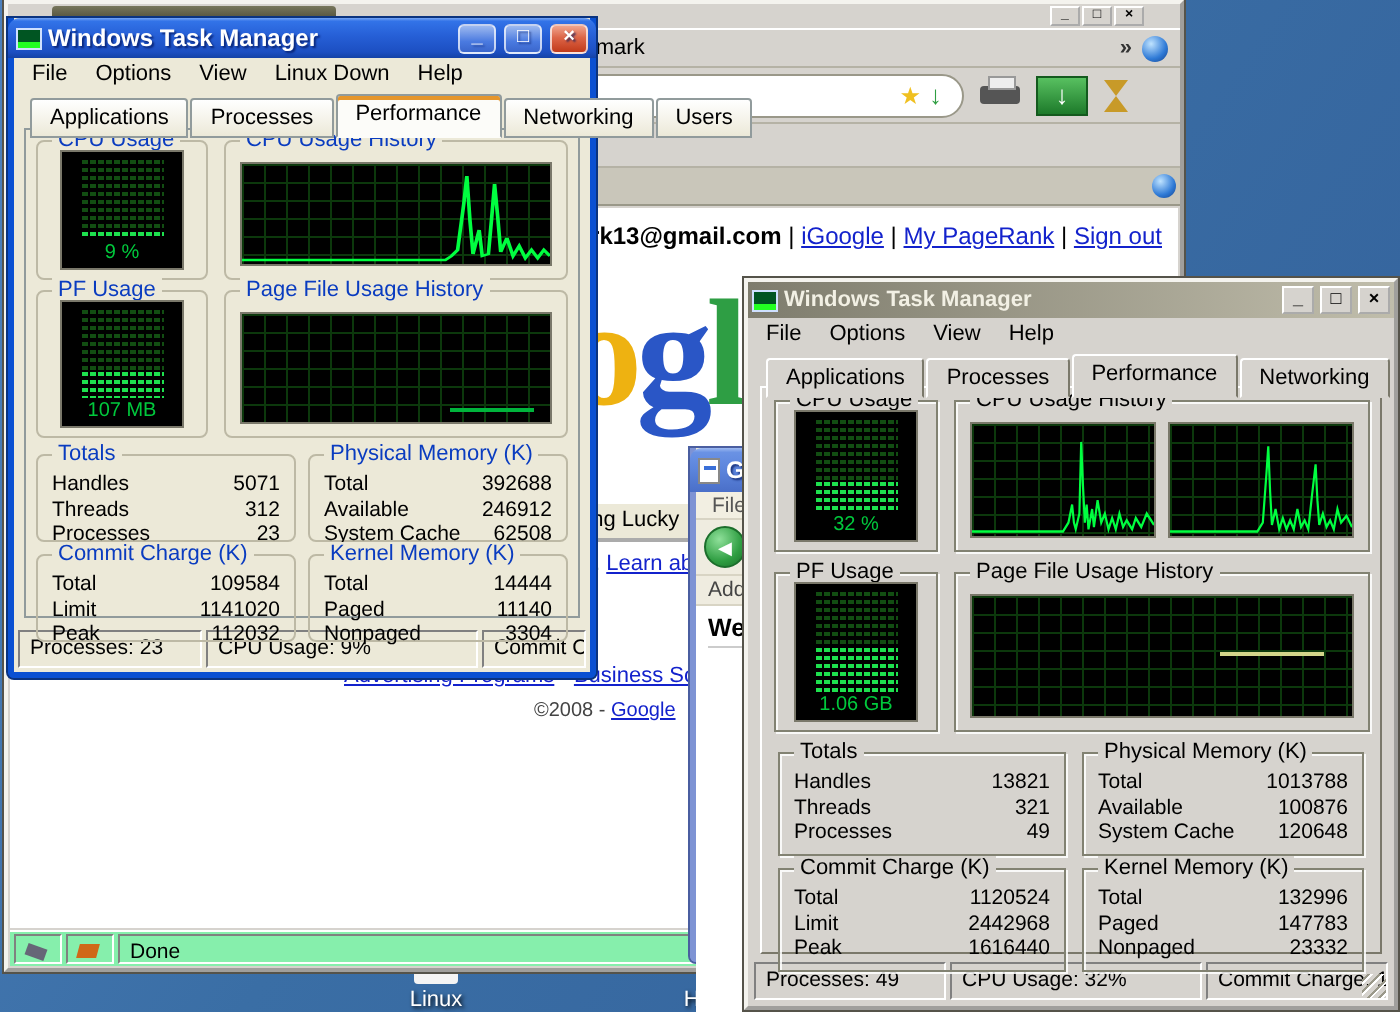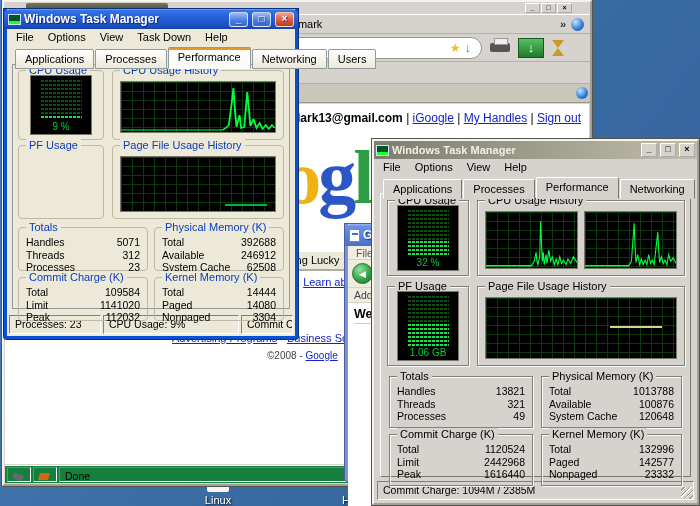--- a/index.html
+++ b/index.html
@@ -73,21 +73,21 @@
   .navbar{height:28px;display:flex;align-items:center;border-bottom:1px solid #b5b2a5}
   .urlfield{position:relative;margin-left:4px;width:474px;height:22px;background:#fff;border:1px solid #9a9889;border-radius:11px;
             display:flex;align-items:center;justify-content:flex-end;gap:4px;padding-right:10px}
   .toolbtn{margin-left:8px;height:24px;display:flex;align-items:center;justify-content:center}
   .gtbar{height:22px;display:flex;align-items:center;gap:6px;padding:0 8px;border-bottom:1px solid #b5b2a5;font-size:10px;color:#333}
   .ffdd{color:#555;font-size:8px}
   .tabbar{height:19px;background:#c9c6ba;display:flex;align-items:flex-end;padding:0 2px;border-bottom:1px solid #9a9889}
   .fftab{height:17px;background:#ece9d8;border:1px solid #9a9889;border-bottom:none;border-radius:3px 3px 0 0;
          display:flex;align-items:center;gap:4px;padding:0 6px;font-size:10px;color:#333}
   .ffcontent{position:absolute;left:1px;right:1px;top:102px;bottom:20px;background:#fff;overflow:hidden}
-  .ffstatus{position:absolute;left:1px;right:1px;bottom:1px;height:18px;background:#15803d;display:flex;gap:2px;padding:1px 2px;border-top:1px solid #fff}
+  .ffstatus{position:absolute;left:1px;right:1px;bottom:1px;height:18px;background:#86efac;display:flex;gap:2px;padding:1px 2px;border-top:1px solid #fff}
   a.lnk{color:#1322cc;text-decoration:underline}
   .acct{position:absolute;top:7px;right:8px;font-size:12px;color:#000}
   .logo{position:absolute;top:30px;left:0;width:100%;text-align:center;
         font-family:"Liberation Serif",serif;font-weight:bold;font-size:76px;letter-spacing:-3px}
   .luckybtn{position:absolute;left:235px;top:146px;width:114px;height:21px;background:#ece9d8;
             border:2px outset #fff;font-size:11px;text-align:center;line-height:17px;color:#000;white-space:nowrap;overflow:hidden}
   .promo{position:absolute;left:292px;top:172px;font-size:11px}
   .ffooter{position:absolute;left:167px;top:228px;font-size:11px;white-space:nowrap}
   .fcopy{position:absolute;left:262px;top:246px;font-size:10px;color:#444;white-space:nowrap}
 
@@ -211,21 +211,21 @@
       <span style="flex:1"></span>
       <span class="orb" style="width:12px;height:12px;margin-bottom:3px"></span>
     </div>
 
     <div class="ffcontent">
       <div class="acct">
         <b>jeremyclark13@gmail.com</b>
         <span>|</span>
         <a class="lnk">iGoogle</a>
         <span>|</span>
-        <a class="lnk">My Handles</a>
+        <a class="lnk">My PageRank</a>
         <span>|</span>
         <a class="lnk">Sign out</a>
       </div>
       <div class="logo">
         <span style="color: rgb(42, 86, 198);">G</span><span style="color: rgb(217, 48, 37);">o</span><span style="color: rgb(238, 178, 17);">o</span><span style="color: rgb(42, 86, 198);">g</span><span style="color: rgb(46, 158, 68);">l</span><span style="color: rgb(217, 48, 37);">e</span>
       </div>
       <div class="luckybtn">I'm Feeling Lucky</div>
       <div class="promo">
         <span>.</span>
         <a class="lnk">Learn ab</a>
@@ -375,48 +375,50 @@
           </div>
       </div>
       <div class="group g-cl" style="left:160px;top:240px;right:8px;height:52px">
         <span class="glabel">Kernel Memory (K)</span>
         <div class="srow">
             <span>Total</span>
             <span>132996</span>
           </div>
         <div class="srow">
             <span>Paged</span>
-            <span>142577</span>
+            <span>147783</span>
           </div>
         <div class="srow">
             <span>Nonpaged</span>
             <span>23332</span>
           </div>
       </div>
     </div>
     <div class="sbar" style="left:3px;right:3px;bottom:3px;height:19px">
+      <span class="scell" style="width:96px">Processes: 49</span>
+      <span class="scell" style="width:126px">CPU Usage: 32%</span>
       <span class="scell" style="flex:1">Commit Charge: 1094M / 2385M</span>
       <span class="grip"></span>
     </div>
   </div>
 
   <div class="abs xpwin" style="left:4px;top:9px;width:294px;height:330px;z-index:40">
     <div class="xptitle">
       <span class="tmicon"></span>
       <span>Windows Task Manager</span>
       <span class="spacer"></span>
       <span class="xpbtn">_</span>
       <span class="xpbtn">□</span>
       <span class="xpbtn close">×</span>
     </div>
     <div class="menubar">
       <span>File</span>
       <span>Options</span>
       <span>View</span>
-      <span>Task Down</span>
+      <span>Linux Down</span>
       <span>Help</span>
     </div>
     <div class="tabs xptabs" style="margin:3px 5px 0">
       <span class="tab">Applications</span>
       <span class="tab">Processes</span>
       <span class="tab active">Performance</span>
       <span class="tab">Networking</span>
       <span class="tab">Users</span>
     </div>
     <div class="tabpage xppage" style="left:5px;right:5px;top:55px;bottom:27px">
@@ -432,20 +434,26 @@
       <div class="group g-xp" style="left:99px;top:5px;right:5px;height:70px">
         <span class="glabel">CPU Usage History</span>
         <div class="screen" style="position:absolute;inset:10px 7px 6px">
           <svg class="plot" viewBox="0 0 100 50" preserveAspectRatio="none">
             <polyline fill="none" stroke="#00ff40" stroke-width="1.2" points="0,48 66,48 68,46 70,43 72,20 73,6 74,28 75,45 77,33 78,46 80,45 81,28 82,10 83,26 84,44 86,37 88,46 90,41 92,47 94,43 96,47 98,43 100,46"></polyline>
           </svg>
         </div>
       </div>
       <div class="group g-xp" style="left:5px;top:80px;width:86px;height:74px">
         <span class="glabel">PF Usage</span>
+        <div class="gauge" style="left:11px;right:11px;top:4px;bottom:4px">
+          <div class="bars">
+              <div class="lit" style="height:30%"></div>
+            </div>
+          <div class="gval">107 MB</div>
+        </div>
       </div>
       <div class="group g-xp" style="left:99px;top:80px;right:5px;height:74px">
         <span class="glabel">Page File Usage History</span>
         <div class="screen" style="position:absolute;inset:10px 7px 6px">
           <div class="gline" style="right:8px;bottom:5px;width:42px"></div>
         </div>
       </div>
       <div class="group g-xp" style="left:5px;top:162px;width:130px;height:44px">
         <span class="glabel">Totals</span>
         <div class="srow">
@@ -492,21 +500,21 @@
           </div>
       </div>
       <div class="group g-xp" style="left:141px;top:212px;right:5px;height:44px">
         <span class="glabel">Kernel Memory (K)</span>
         <div class="srow">
             <span>Total</span>
             <span>14444</span>
           </div>
         <div class="srow">
             <span>Paged</span>
-            <span>14080</span>
+            <span>11140</span>
           </div>
         <div class="srow">
             <span>Nonpaged</span>
             <span>3304</span>
           </div>
       </div>
     </div>
     <div class="sbar" style="left:2px;right:2px;bottom:2px;height:19px">
       <span class="scell" style="width:92px">Processes: 23</span>
       <span class="scell" style="width:136px">CPU Usage: 9%</span>

